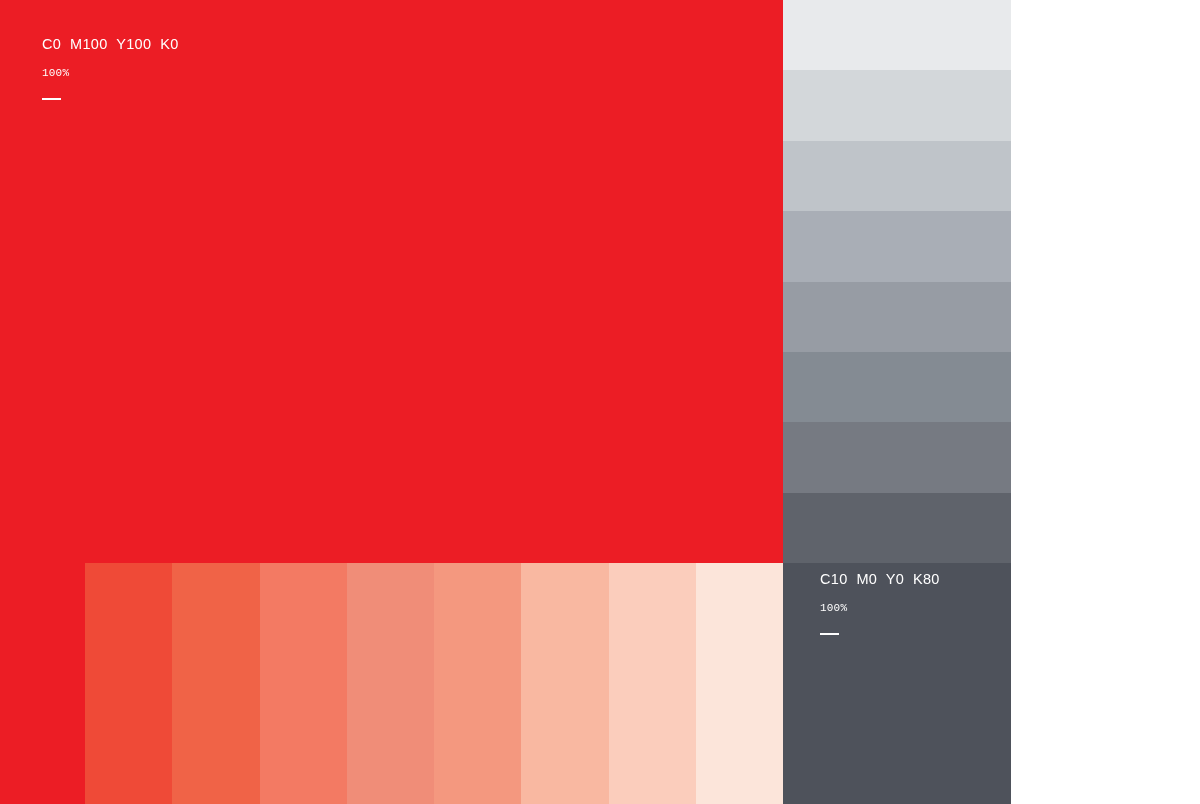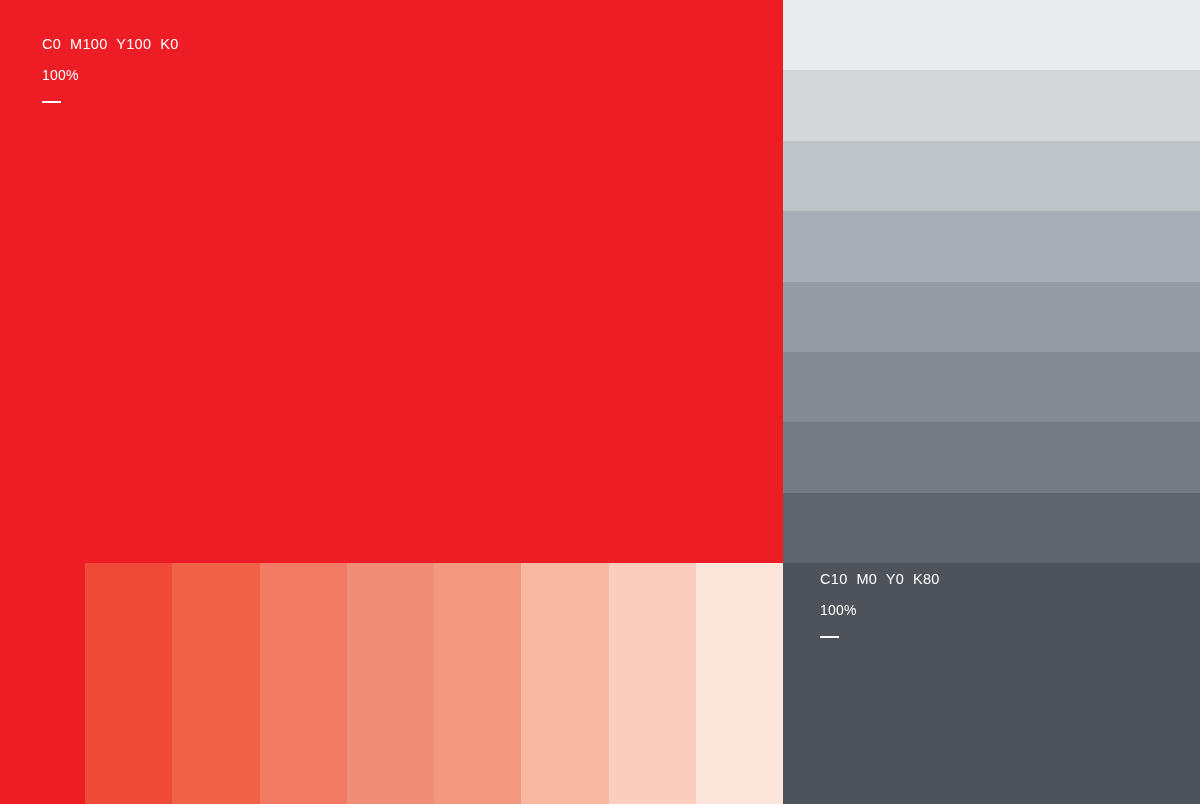--- a/index.html
+++ b/index.html
@@ -89,35 +89,36 @@
     top: 572px;
   }
   .caption .formula {
     font-size: 14.5px;
     line-height: 1;
     letter-spacing: 0.35px;
     white-space: pre;
     margin: 0 0 16px 0;
   }
   .caption .percent {
-    font-size: 14px;
+    font-size: 11px;
     line-height: 1;
     letter-spacing: 0.2px;
     margin: 0 0 19px 0;
+    font-family: Liberation Mono, monospace;
   }
   .caption .rule {
     width: 19px;
     height: 2px;
     background: #ffffff;
   }
 </style>
 </head>
 <body>
 
-<div id="palette-sheet" style="width: 1200px; height: 804px; background: #a21caf;">
+<div id="palette-sheet" style="width: 1011px; height: 804px; background: #a21caf;">
 
   <div class="primary-block" style="background: rgb(236, 29, 37);"></div>
 
   <div class="primary-foot" style="background: rgb(236, 29, 37);"></div>
 
   <div class="gray-ramp">
     <div class="band" style="background: rgb(232, 234, 236);"></div>
     <div class="band" style="background: rgb(211, 215, 218);"></div>
     <div class="band" style="background: rgb(191, 196, 201);"></div>
     <div class="band" style="background: rgb(169, 174, 182);"></div>

